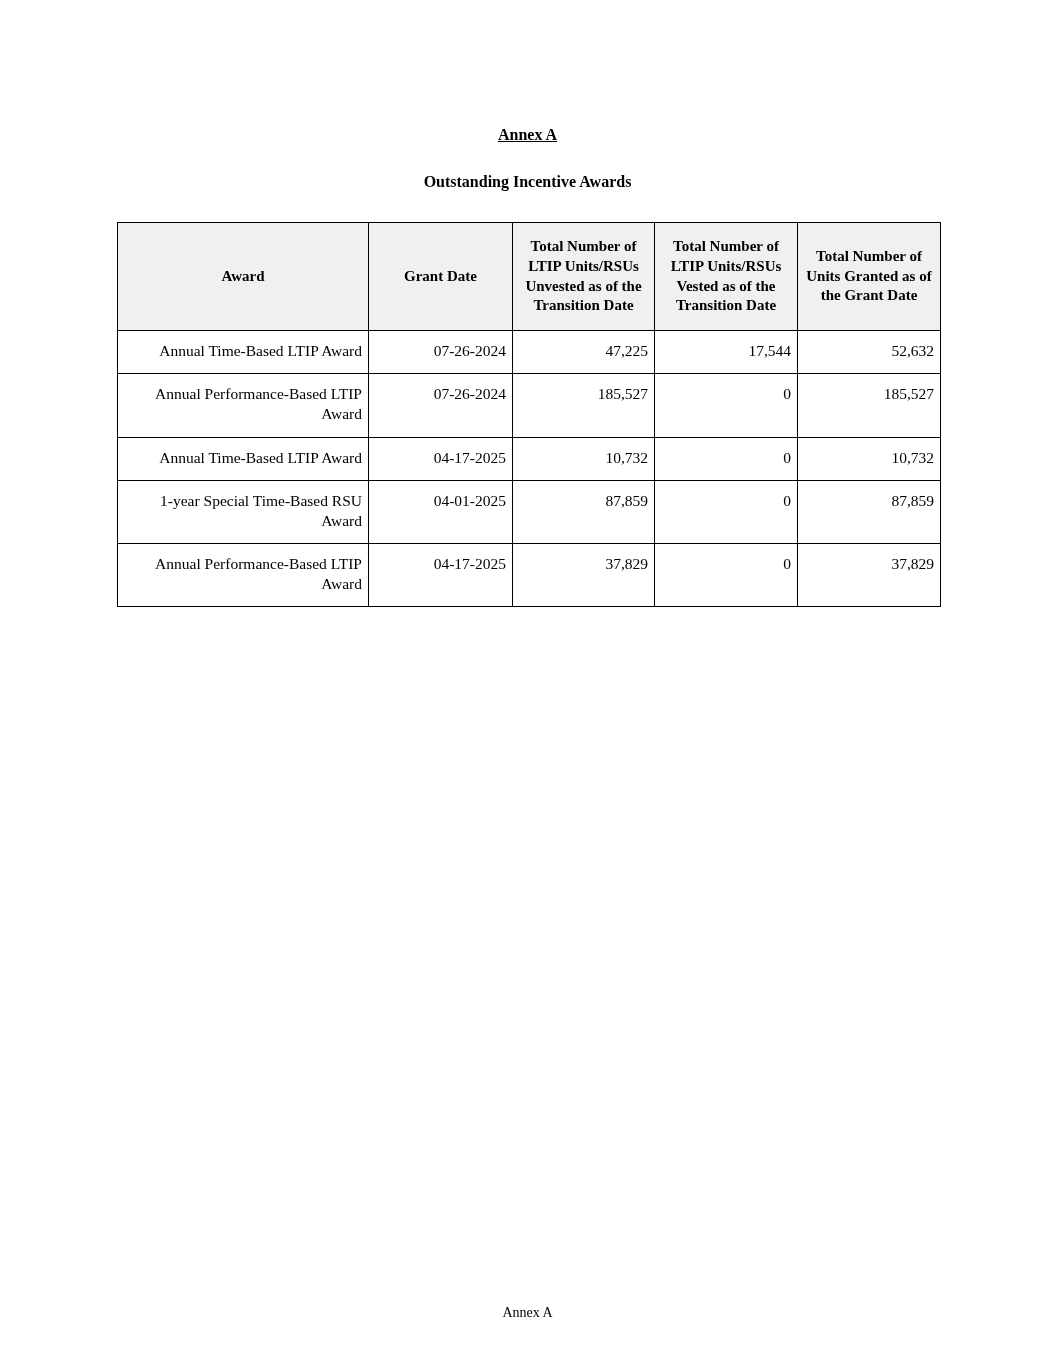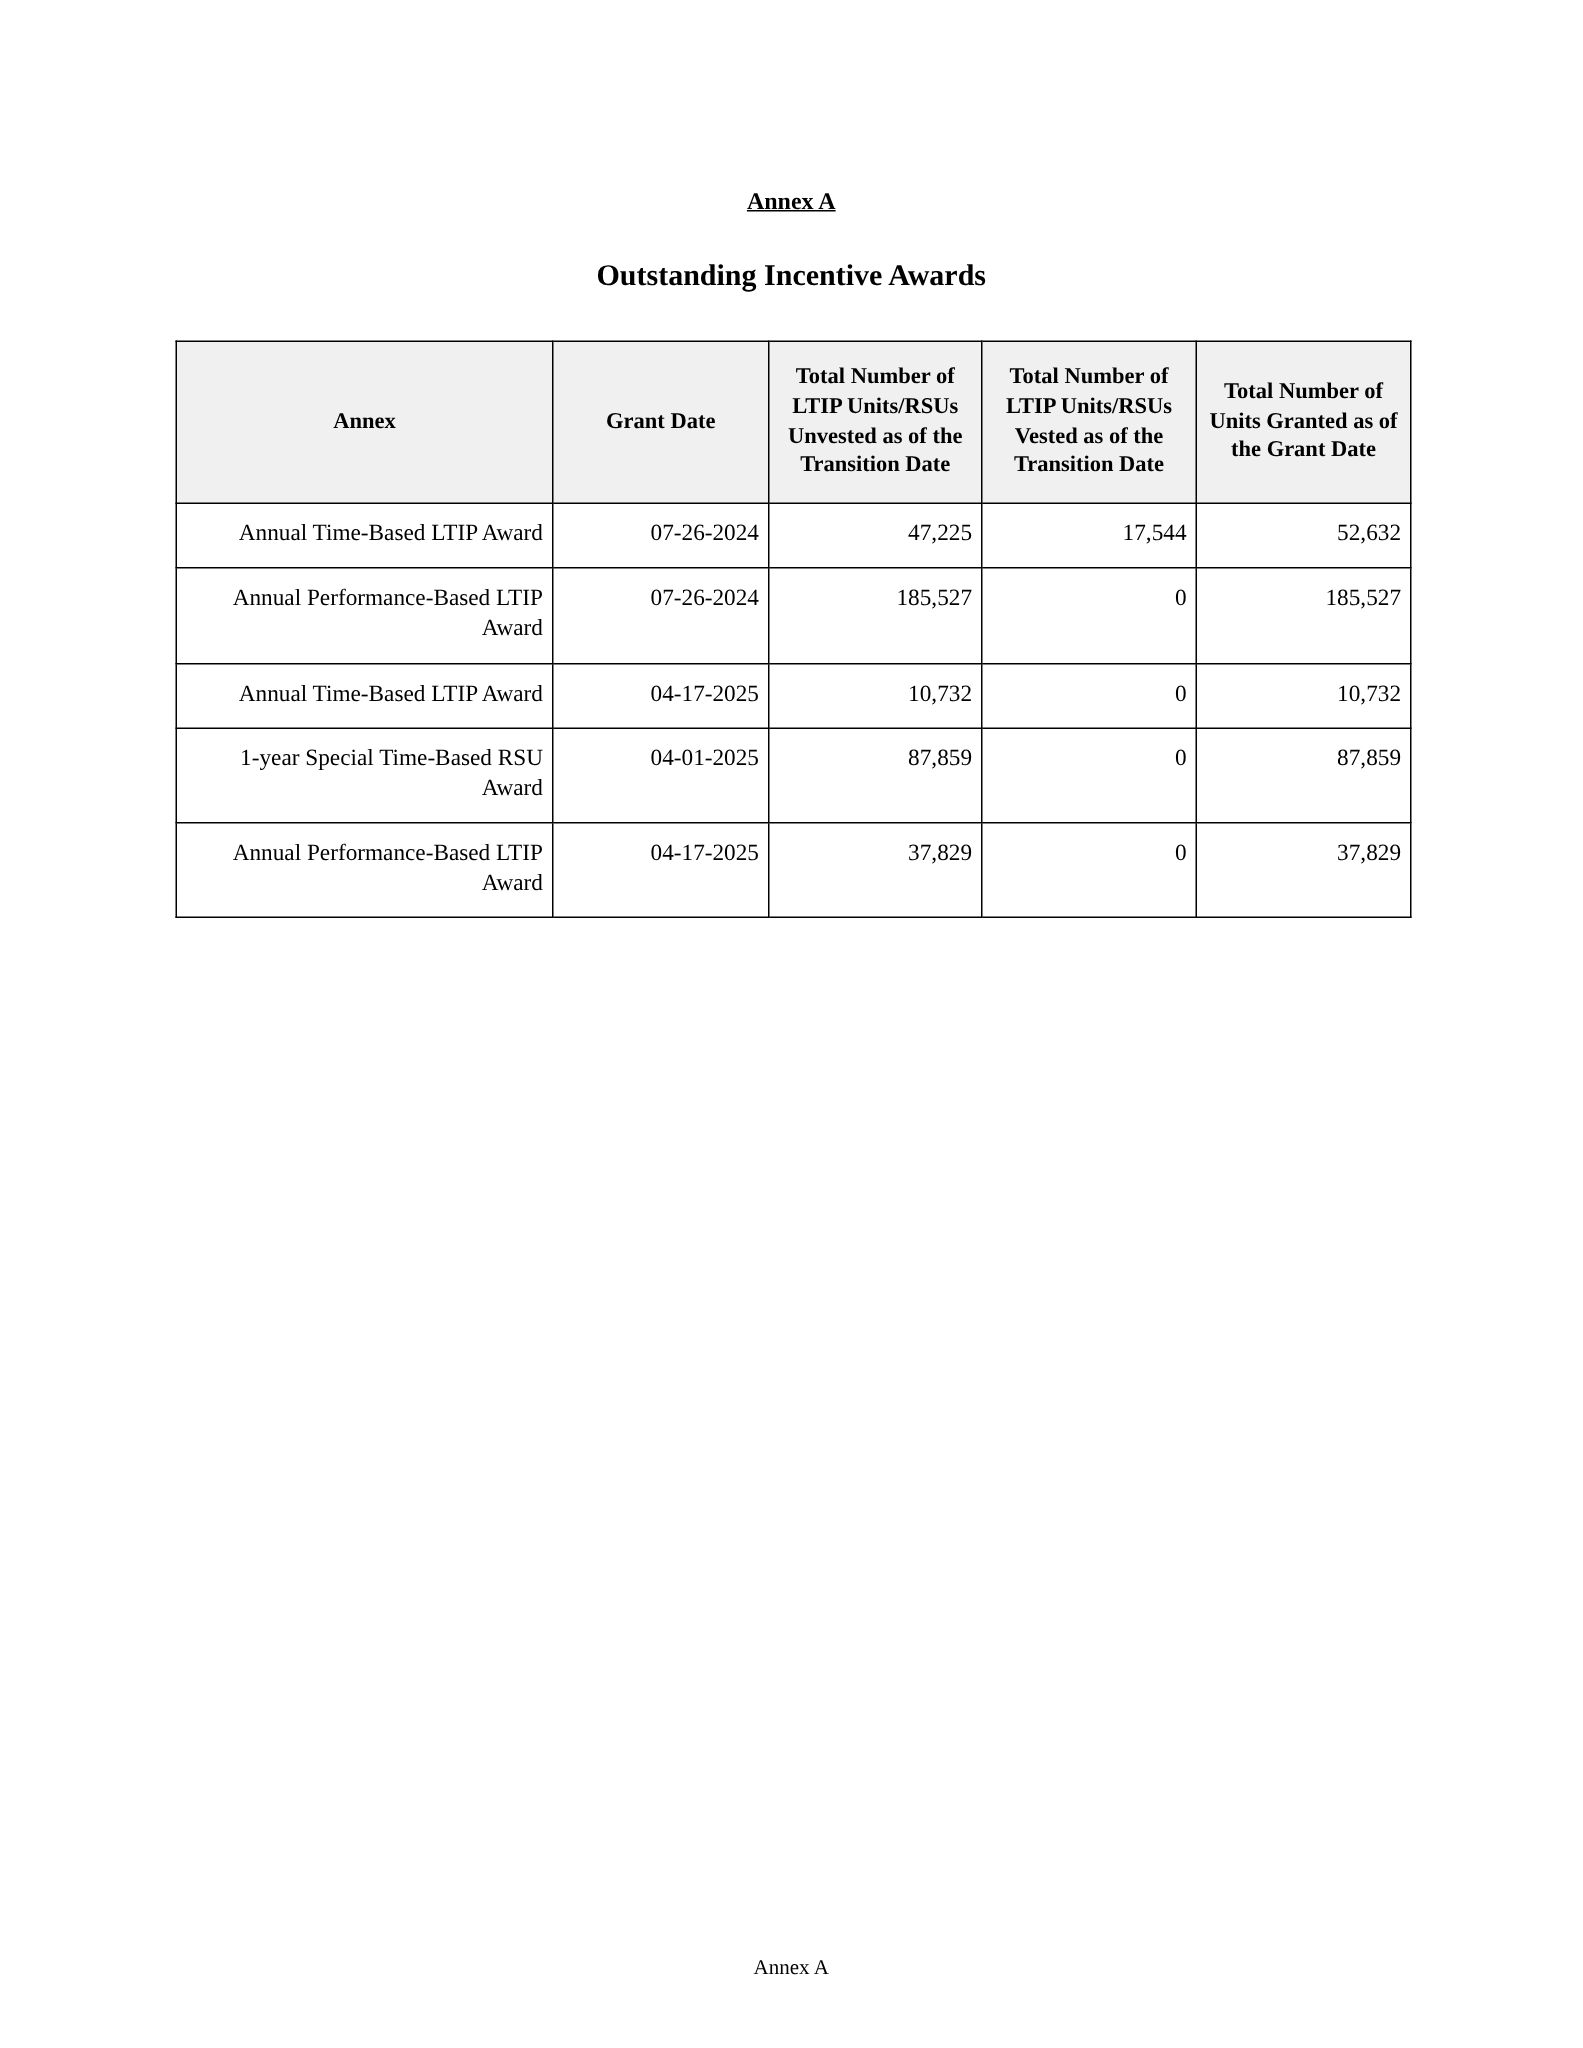--- a/index.html
+++ b/index.html
@@ -16,21 +16,21 @@
     padding-top: 126px;
     text-align: center;
     font-weight: bold;
     font-size: 16px;
     text-decoration: underline;
   }
   .doc-title {
     margin-top: 29px;
     text-align: center;
     font-weight: bold;
-    font-size: 20px;
+    font-size: 16px;
   }
   table.awards {
     border-collapse: collapse;
     margin-left: 117px;
     margin-top: 31px;
     width: 823px;
     table-layout: fixed;
   }
   table.awards th, table.awards td {
     border: 1px solid #000000;
@@ -78,21 +78,21 @@
   <table class="awards">
     <colgroup>
       <col class="col-award">
       <col class="col-date">
       <col class="col-unvest">
       <col class="col-vest">
       <col class="col-granted">
     </colgroup>
     <thead>
       <tr>
-        <th>Annex</th>
+        <th>Award</th>
         <th>Grant Date</th>
         <th>Total Number of LTIP Units/RSUs Unvested as of the Transition Date</th>
         <th>Total Number of LTIP Units/RSUs Vested as of the Transition Date</th>
         <th>Total Number of Units Granted as of the Grant Date</th>
       </tr>
     </thead>
     <tbody>
       <tr>
         <td>Annual Time-Based LTIP Award</td>
         <td>07-26-2024</td>

